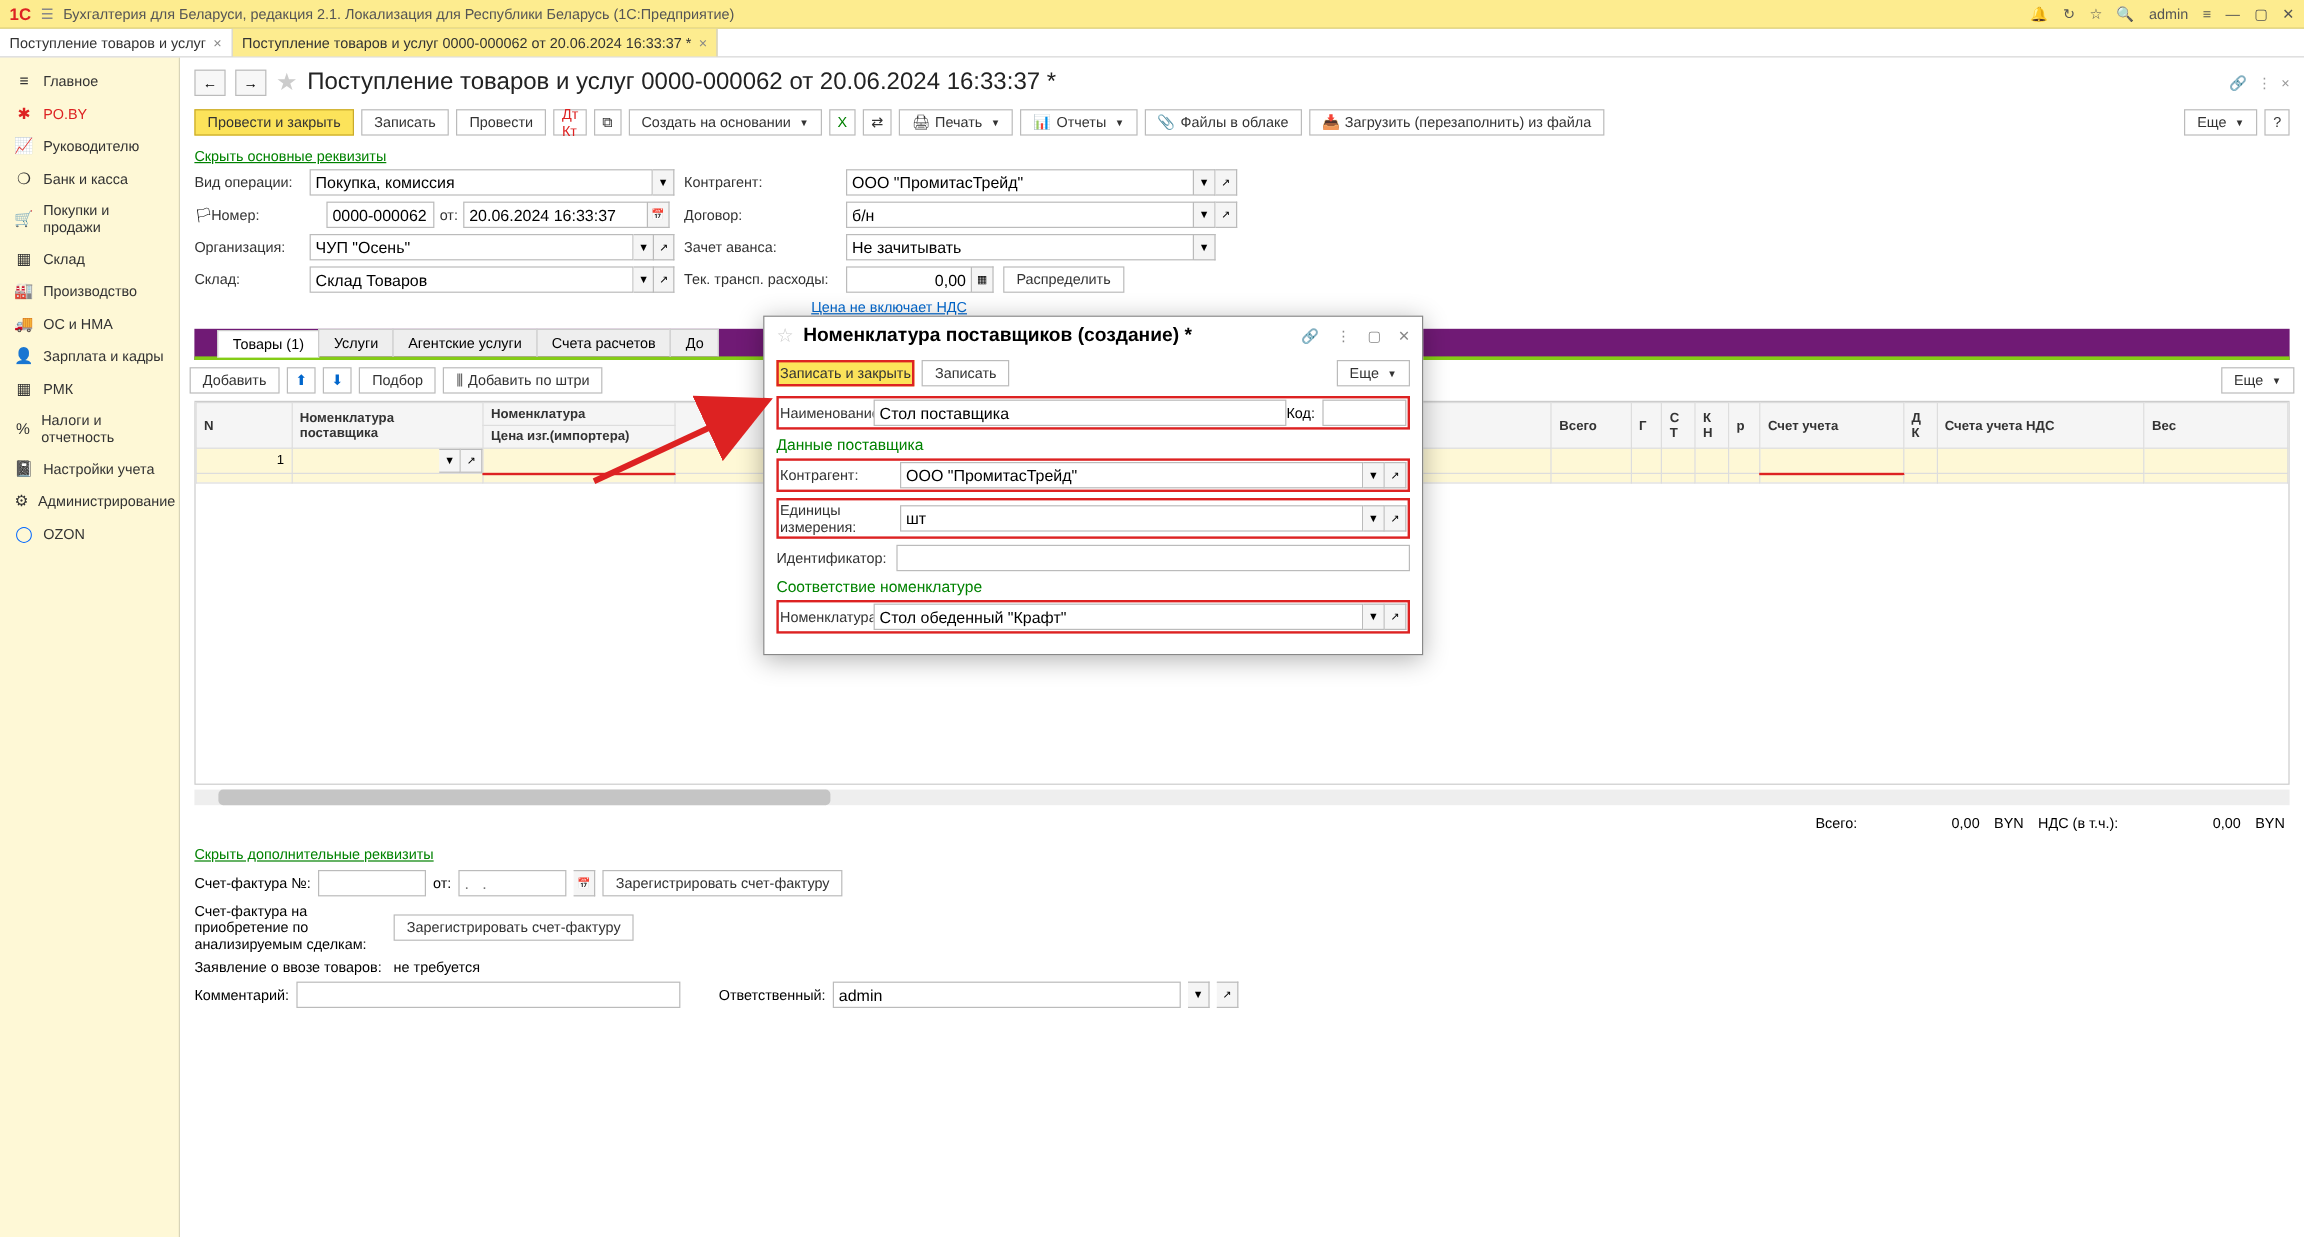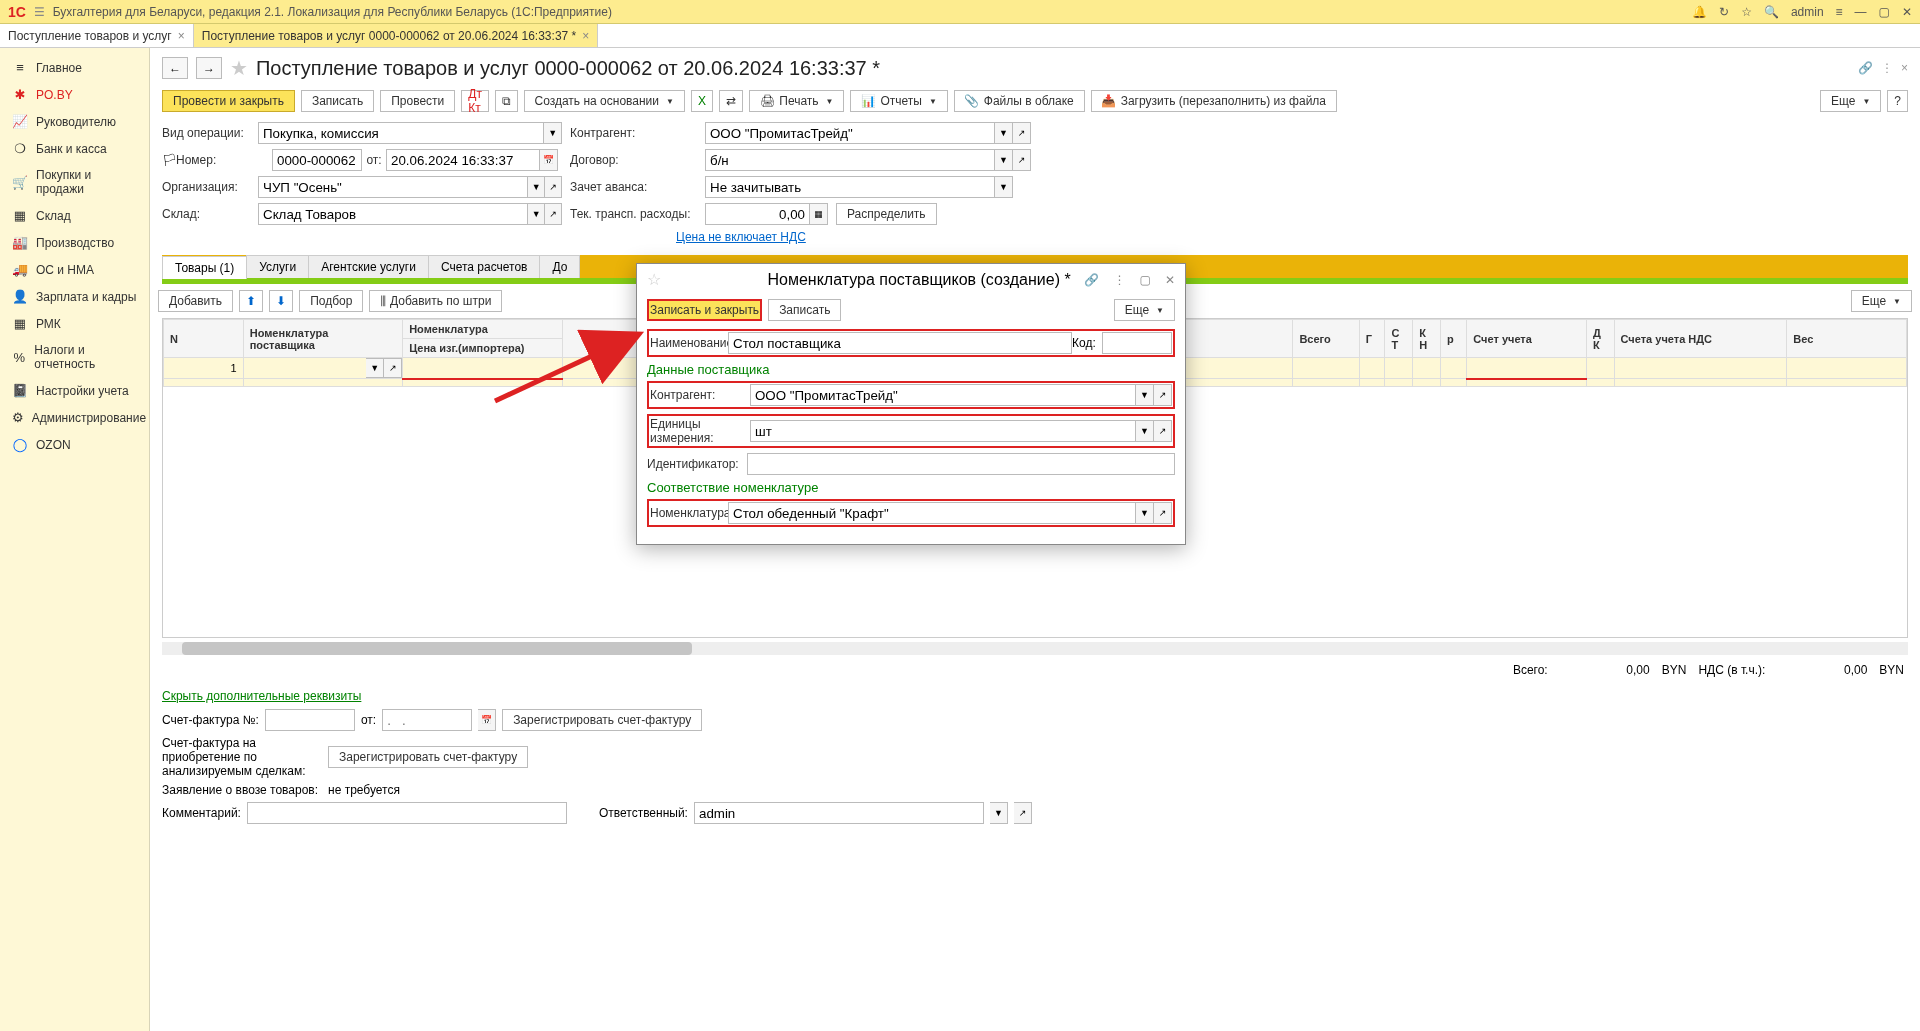--- a/index.html
+++ b/index.html
@@ -52,21 +52,21 @@
 .form-row { display: flex; margin-bottom: 5px; align-items: center; }
 .form-row .lbl { width: auto; min-width: 96px; color: #333; text-align: left; }
 .form-row .lbl-right { min-width: 135px; text-align: left; padding-left: 0; }
 .form-left { display: flex; align-items: center; width: 400px; }
 .form-right-col { display: flex; align-items: center; margin-left: 8px; }
 .input { border: 1px solid #bbb; height: 22px; padding: 0 4px; background: #fff; }
 .dd-btn { border: 1px solid #bbb; border-left: none; height: 22px; width: 18px; display: inline-flex; align-items: center; justify-content: center; background: #f5f5f5; cursor: pointer; font-size: 9px; }
 .link-blue { color: #0066cc; text-decoration: underline; cursor: pointer; }
 
 
-.subtabs { display: flex; background: #eab308; border-bottom: 6px solid #84cc16; margin: 4px 12px 0; }
+.subtabs { display: flex; background: #701a75; border-bottom: 3px solid #84cc16; margin: 4px 12px 0; padding-left: 19px; }
 .subtab { padding: 4px 12px; border: 1px solid #ccc; border-bottom: none; background: #eee; cursor: pointer; margin-right: -1px; }
 .subtab.active { background: #fff; position: relative; top: 1px; }
 
 
 .tbl-toolbar { display: flex; gap: 6px; padding: 6px 8px; align-items: center; }
 
 
 .tbl-wrap { margin: 0 12px; border: 1px solid #ccc; overflow: auto; height: 320px; position: relative; }
 table { border-collapse: collapse; width: 100%; }
 th, td { border: 1px solid #ddd; padding: 3px 6px; text-align: left; font-size: 11px; background: #fff; }
@@ -79,21 +79,21 @@
 .totals .val { width: 90px; text-align: right; }
 
 
 .bottom-form { padding: 4px 12px; }
 .bottom-form .row { display: flex; align-items: center; margin-bottom: 5px; gap: 6px; }
 
 
 .modal { position: absolute; left: 486px; top: 215px; width: 550px; background: #fff; border: 1px solid #888; box-shadow: 0 4px 20px rgba(0,0,0,0.3); z-index: 100; }
 .modal-header { display: flex; align-items: center; padding: 6px 10px; gap: 8px; }
 .modal-header .star { color: #ccc; font-size: 16px; }
-.modal-header h2 { font-size: 16px; font-weight: normal; flex: 1; text-align: right; }
+.modal-header h2 { font-size: 16px; font-weight: bold; flex: 1; }
 .modal-header .ctrl { color: #888; cursor: pointer; margin-left: 6px; }
 .modal-toolbar { display: flex; gap: 6px; padding: 4px 10px 8px; align-items: center; }
 .modal-body { padding: 0 10px 12px; }
 .modal-row { display: flex; align-items: center; margin-bottom: 5px; }
 .modal-row .mlbl { width: 100px; color: #333; }
 .modal-row .minput { flex: 1; display: flex; }
 .modal-row .minput input { flex: 1; }
 .red-box { border: 2px solid #d22 !important; padding: 1px; }
 .section-title { color: #008200; font-size: 13px; margin: 4px 0; }
 
@@ -226,20 +226,23 @@
       <span class="btn">📎 <span>Файлы в облаке</span></span>
       <span class="btn">📥 <span>Загрузить (перезаполнить) из файла</span></span>
       <span style="margin-left:auto"></span>
       <span class="btn">
           <span>Еще</span>
           <span class="caret">▼</span>
         </span>
       <span class="btn btn-icon">?</span>
     </div>
 
+    <div class="form-section">
+      <span class="link">Скрыть основные реквизиты</span>
+    </div>
 
     <div class="form-section">
       <div class="form-row">
         <div class="form-left">
           <span class="lbl" style="width:72px">Вид операции:</span>
           <input class="input" style="width: 290px;" value="Покупка, комиссия">
             <span class="dd-btn">▼</span>
         </div>
         <div class="form-right-col">
           <span class="lbl lbl-right" style="width:106px">Контрагент:</span>

